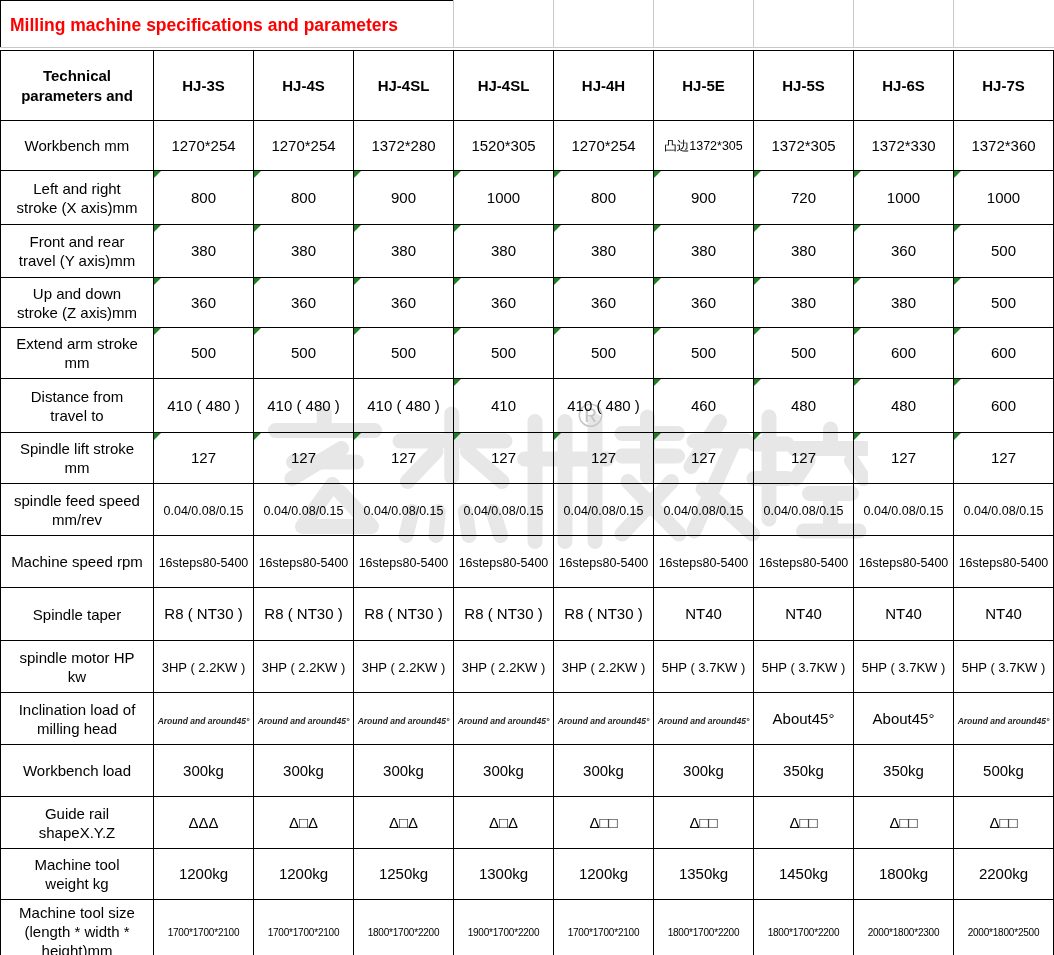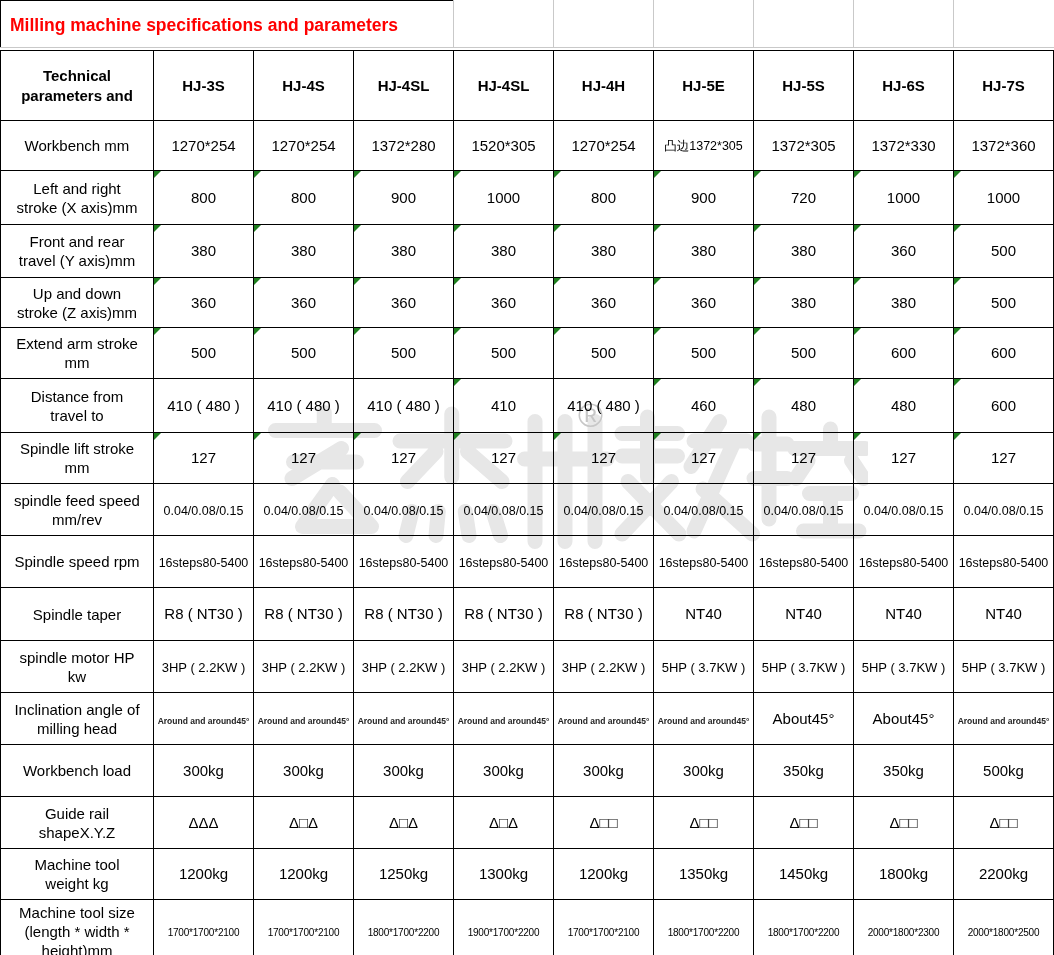--- a/index.html
+++ b/index.html
@@ -23,21 +23,21 @@
   table.spec{position:absolute;left:0;top:50px;width:1053px;z-index:1;
              border-collapse:collapse;table-layout:fixed;background:transparent;}
   .spec th,.spec td{border:1.5px solid #000;text-align:center;vertical-align:middle;
                     padding:0 2px;position:relative;overflow:hidden;background:transparent;}
   .spec th{font-size:15px;font-weight:bold;line-height:20px;white-space:pre-line;}
   td.label{font-size:15px;line-height:19px;white-space:pre-line;margin-left:18px;}
   .v-n{font-size:15px;}
   .v-m{font-size:13px;}
   .v-s{font-size:12.5px;}
   .v-xs{font-size:10px;letter-spacing:-0.2px;}
-  .v-t{font-size:8.5px;font-weight:bold;color:#222;}
+  .v-t{font-size:8.5px;font-weight:bold;color:#222;font-style:italic;}
   .tri{position:absolute;top:0;left:0;width:0;height:0;
        border-top:7px solid #1e7f1e;border-right:7px solid transparent;}
 </style>
 </head>
 <body>
 
 <div class="screen">
 
   <div class="title-area">
     <div class="tb-top"></div>
@@ -194,21 +194,21 @@
           <td><span class="v-s">0.04/0.08/0.15</span></td>
           <td><span class="v-s">0.04/0.08/0.15</span></td>
           <td><span class="v-s">0.04/0.08/0.15</span></td>
           <td><span class="v-s">0.04/0.08/0.15</span></td>
           <td><span class="v-s">0.04/0.08/0.15</span></td>
           <td><span class="v-s">0.04/0.08/0.15</span></td>
           <td><span class="v-s">0.04/0.08/0.15</span></td>
           <td><span class="v-s">0.04/0.08/0.15</span></td>
         </tr>
         <tr style="height: 52px;">
-          <td class="label">Spindle speed rpm</td>
+          <td class="label">Machine speed rpm</td>
           <td><span class="v-s">16steps80-5400</span></td>
           <td><span class="v-s">16steps80-5400</span></td>
           <td><span class="v-s">16steps80-5400</span></td>
           <td><span class="v-s">16steps80-5400</span></td>
           <td><span class="v-s">16steps80-5400</span></td>
           <td><span class="v-s">16steps80-5400</span></td>
           <td><span class="v-s">16steps80-5400</span></td>
           <td><span class="v-s">16steps80-5400</span></td>
           <td><span class="v-s">16steps80-5400</span></td>
         </tr>
@@ -231,21 +231,21 @@
           <td><span class="v-m">3HP ( 2.2KW )</span></td>
           <td><span class="v-m">3HP ( 2.2KW )</span></td>
           <td><span class="v-m">3HP ( 2.2KW )</span></td>
           <td><span class="v-m">3HP ( 2.2KW )</span></td>
           <td><span class="v-m">5HP ( 3.7KW )</span></td>
           <td><span class="v-m">5HP ( 3.7KW )</span></td>
           <td><span class="v-m">5HP ( 3.7KW )</span></td>
           <td><span class="v-m">5HP ( 3.7KW )</span></td>
         </tr>
         <tr style="height: 52px;">
-          <td class="label">Inclination angle of
+          <td class="label">Inclination load of
 milling head</td>
           <td><span class="v-t">Around and around45°</span></td>
           <td><span class="v-t">Around and around45°</span></td>
           <td><span class="v-t">Around and around45°</span></td>
           <td><span class="v-t">Around and around45°</span></td>
           <td><span class="v-t">Around and around45°</span></td>
           <td><span class="v-t">Around and around45°</span></td>
           <td><span class="v-n">About45°</span></td>
           <td><span class="v-n">About45°</span></td>
           <td><span class="v-t">Around and around45°</span></td>

